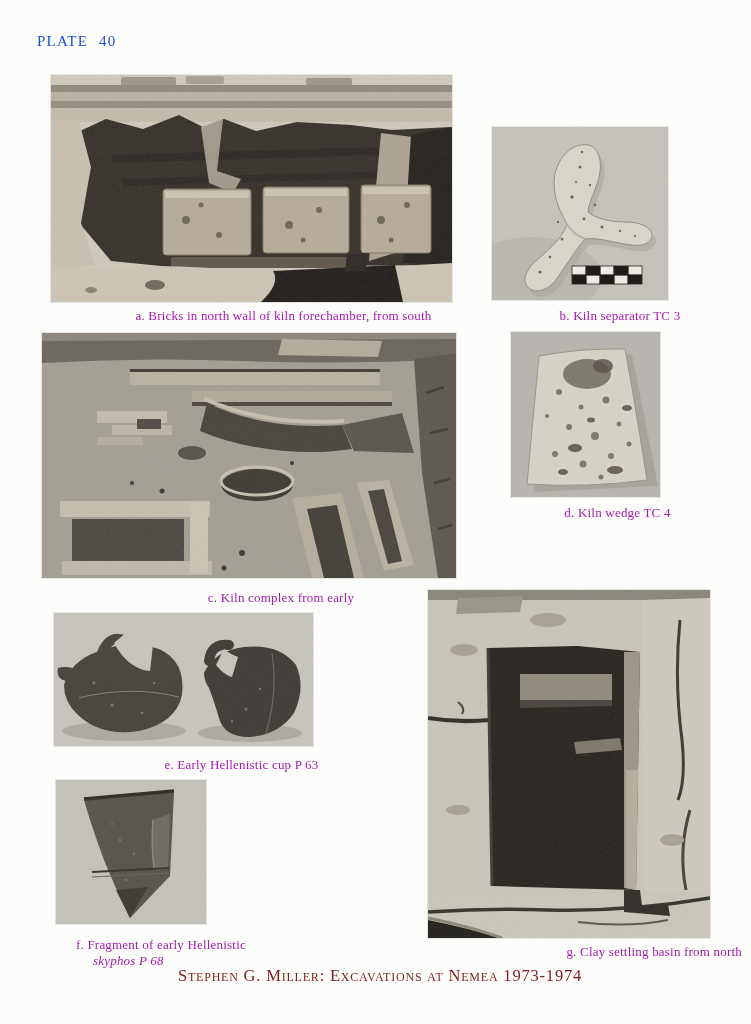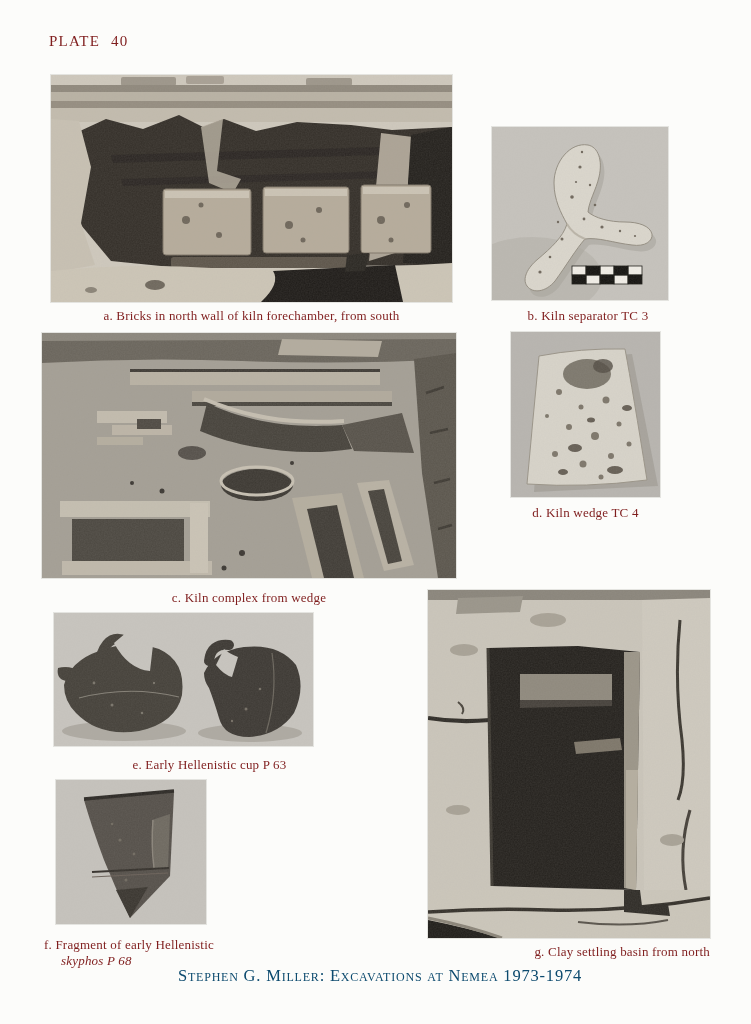--- a/index.html
+++ b/index.html
@@ -2,34 +2,35 @@
 <html><head>
 <meta charset="utf-8">
 <style>
   html,body{margin:0;padding:0;}
   body{
     width:751px;height:1024px;position:relative;overflow:hidden;
     background:#fcfcfa;color:#17140f;
     font-family:"Liberation Serif","DejaVu Serif",serif;
   }
   .plate-label{
-    position:absolute;left:49px;top:33px;
-    font-size:15px;letter-spacing:1.2px;word-spacing:6px;color:#7f1d1d;
+    position:absolute;left:37px;top:33px;
+    font-size:15px;letter-spacing:1.2px;word-spacing:6px;color:#1d4ed8;
   }
   .photo{position:absolute;box-shadow:0 0 0 1px rgba(60,55,45,.12);}
   .photo svg{display:block;width:100%;height:100%;}
   .caption{
-    position:absolute;font-size:13px;letter-spacing:.2px;color:#7f1d1d;
+    position:absolute;font-size:13px;letter-spacing:.2px;color:#a21caf;
     line-height:16px;
+    margin-left:32px;
   }
   .caption.center{text-align:center;}
   .caption .line2{display:block;margin-left:17px;font-style:italic;}
   .footer{
     position:absolute;left:0;right:0;top:966px;text-align:center;
-    font-variant:small-caps;font-size:16.5px;letter-spacing:.8px;color:#0c4a6e;padding-left:9px;
+    font-variant:small-caps;font-size:16.5px;letter-spacing:.8px;color:#7f1d1d;padding-left:9px;
   }
 </style>
 </head>
 <body>
 
 <svg width="0" height="0" style="position:absolute" aria-hidden="true">
   <defs>
     <filter id="grainF" x="0%" y="0%" width="100%" height="100%">
       <feTurbulence type="fractalNoise" baseFrequency="0.75" numOctaves="2" stitchTiles="stitch" result="t"></feTurbulence>
       <feColorMatrix in="t" type="matrix" values="0 0 0 0 0.45  0 0 0 0 0.43  0 0 0 0 0.40  0 0 0 0.9 0"></feColorMatrix>
@@ -164,21 +165,21 @@
       <circle cx="200" cy="220" r="3"></circle>
         <circle cx="182" cy="235" r="2.5"></circle>
         <circle cx="120" cy="158" r="2.5"></circle>
       <circle cx="360,0" cy="0" r="0"></circle>
         <circle cx="250" cy="130" r="2"></circle>
         <circle cx="90" cy="150" r="2"></circle>
     </g>
     <rect width="414" height="245" filter="url(#grainF)" opacity="0.16"></rect>
   </svg>
 </div>
-<div class="caption center" style="left:42px;top:590px;width:414px;">c. Kiln complex from wedge</div>
+<div class="caption center" style="left:42px;top:590px;width:414px;">c. Kiln complex from early</div>
 
 <div class="photo" style="left:511px;top:332px;width:149px;height:165px;">
   <svg viewBox="0 0 149 165" preserveAspectRatio="none">
     <rect width="149" height="165" fill="#b8b5b0"></rect>
     <path d="M30,24 L118,18 L144,150 L20,156 Z" fill="#9b978f" transform="translate(3,4)" opacity="0.6"></path>
     <path d="M28,24 Q70,16 114,17 Q122,60 136,148 Q75,156 16,152 Q22,86 28,24 Z" fill="#d8d4ca" stroke="#9a9488" stroke-width="1"></path>
     <ellipse cx="76" cy="42" rx="24" ry="15" fill="#5f594e" opacity="0.75"></ellipse>
     <ellipse cx="92" cy="34" rx="10" ry="7" fill="#514b42" opacity="0.8"></ellipse>
     <g fill="#7d766a">
       <circle cx="48" cy="60" r="3"></circle>

